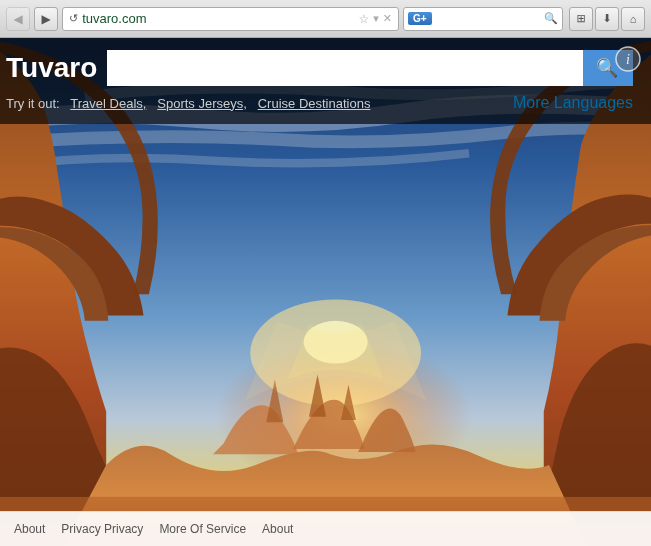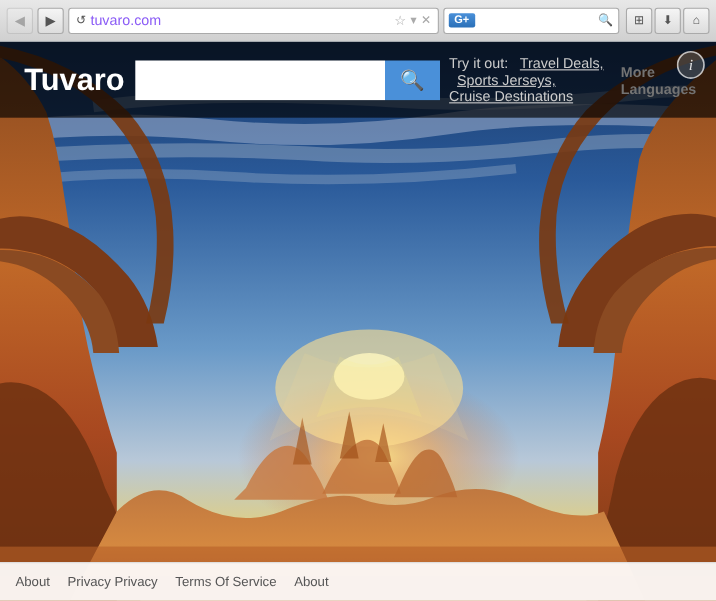--- a/index.html
+++ b/index.html
@@ -28,21 +28,21 @@
       flex: 1;
       height: 24px;
       border: 1px solid #aaa;
       border-radius: 3px;
       background: #fff;
       display: flex; align-items: center;
       padding: 0 6px;
       gap: 4px;
       font-size: 13px;
     }
-    .address-text { flex: 1; color: #8b5cf6; font-size: 13px; }
+    .address-text { flex: 1; color: #14532d; font-size: 13px; }
     .star-icon { color: #aaa; font-size: 12px; }
     .search-bar {
       width: 160px; height: 24px;
       border: 1px solid #aaa;
       border-radius: 3px;
       background: #fff;
       display: flex; align-items: center;
       padding: 0 4px;
       gap: 3px;
       font-size: 13px;
@@ -121,22 +121,23 @@
       position: absolute;
       top: 0; left: 0;
       width: 100%; height: 100%;
     }
 
     
     .search-overlay {
       position: absolute;
       top: 0; left: 0; right: 0;
       background: rgba(0,0,0,0.65);
-      padding: 12px 18px 12px 22px;
-      display: flex;
+      padding: 12px 18px 12px 6px;
+      display: flex;
+      flex-direction: column;
       gap: 8px;
       z-index: 10;
     }
     .search-row {
       display: flex;
       align-items: center;
       gap: 0;
     }
     .brand-name {
       color: white;
@@ -173,24 +174,23 @@
     .try-it-left {
       color: #ccc;
     }
     .try-it-left span { color: #ccc; }
     .try-it-link {
       color: #7cb8f0;
       text-decoration: underline;
       cursor: pointer;
     }
     .more-languages {
-      color: #737373;
-      cursor: pointer;
-      font-size: 13px;
-      font-weight: bold;
+      color: #0369a1;
+      cursor: pointer;
+      font-size: 16px;
     }
 
     
     .info-icon {
       position: absolute;
       top: 8px; right: 10px;
       z-index: 20;
       color: rgba(255,255,255,0.7);
       font-size: 22px;
       cursor: pointer;
@@ -364,17 +364,17 @@
     <svg width="26" height="26" viewBox="0 0 26 26">
       <circle cx="13" cy="13" r="12" fill="rgba(100,100,100,0.5)" stroke="rgba(255,255,255,0.7)" stroke-width="1.5"></circle>
       <text x="13" y="18" text-anchor="middle" fill="rgba(255,255,255,0.85)" font-size="14" font-style="italic" font-family="serif">i</text>
     </svg>
   </div>
 
   <div class="footer">
     <div class="footer-links">
       <span class="footer-link">About</span>
       <span class="footer-link">Privacy Privacy</span>
-      <span class="footer-link">Terms Of Service</span>
+      <span class="footer-link">More Of Service</span>
       <span class="footer-link">About</span>
     </div>
   </div>
 </div>
 
 </body></html>

